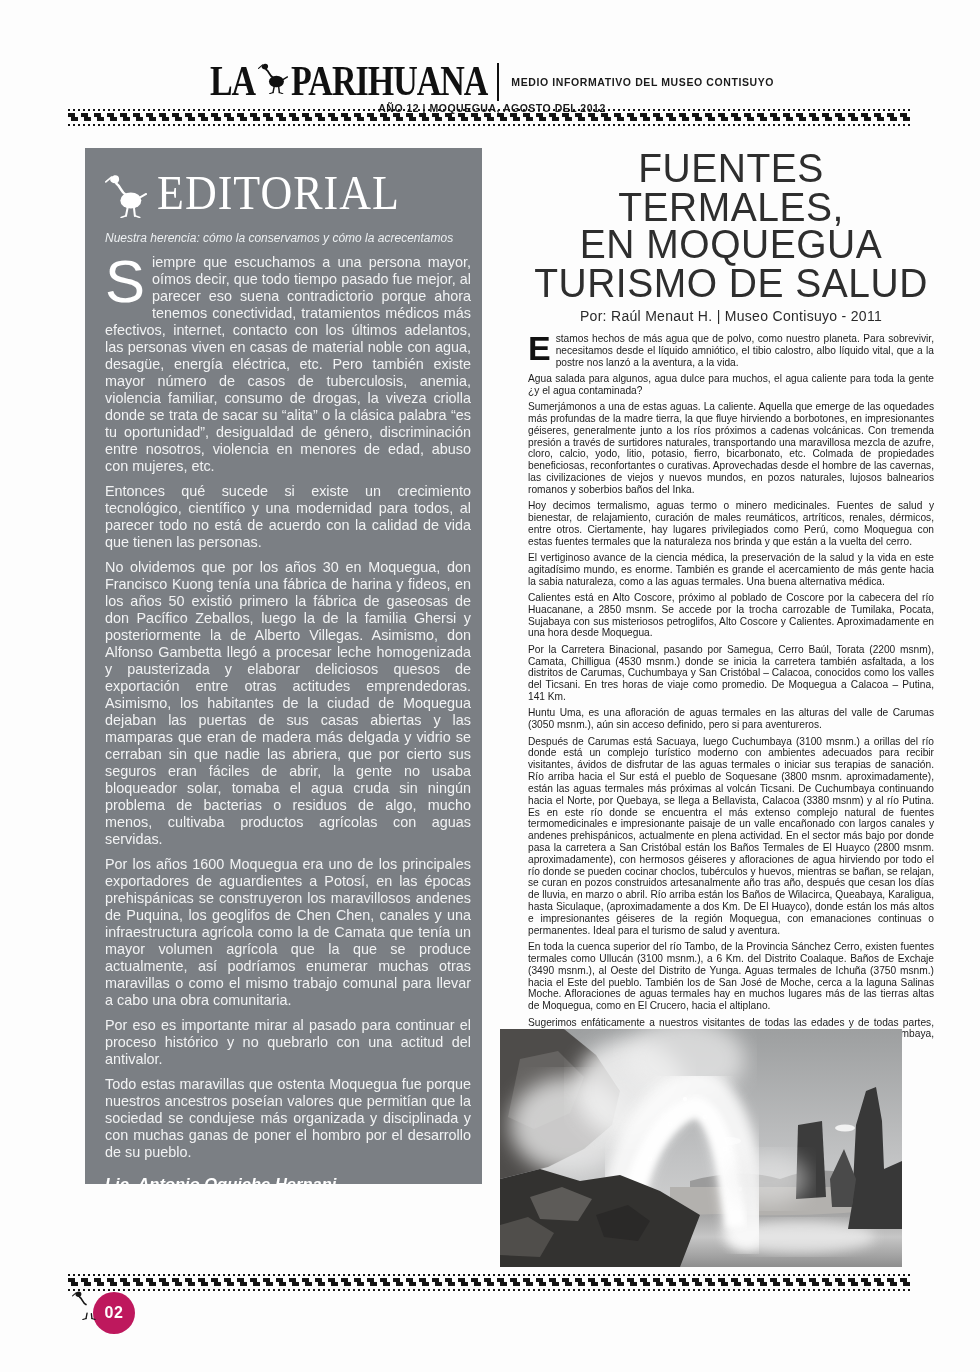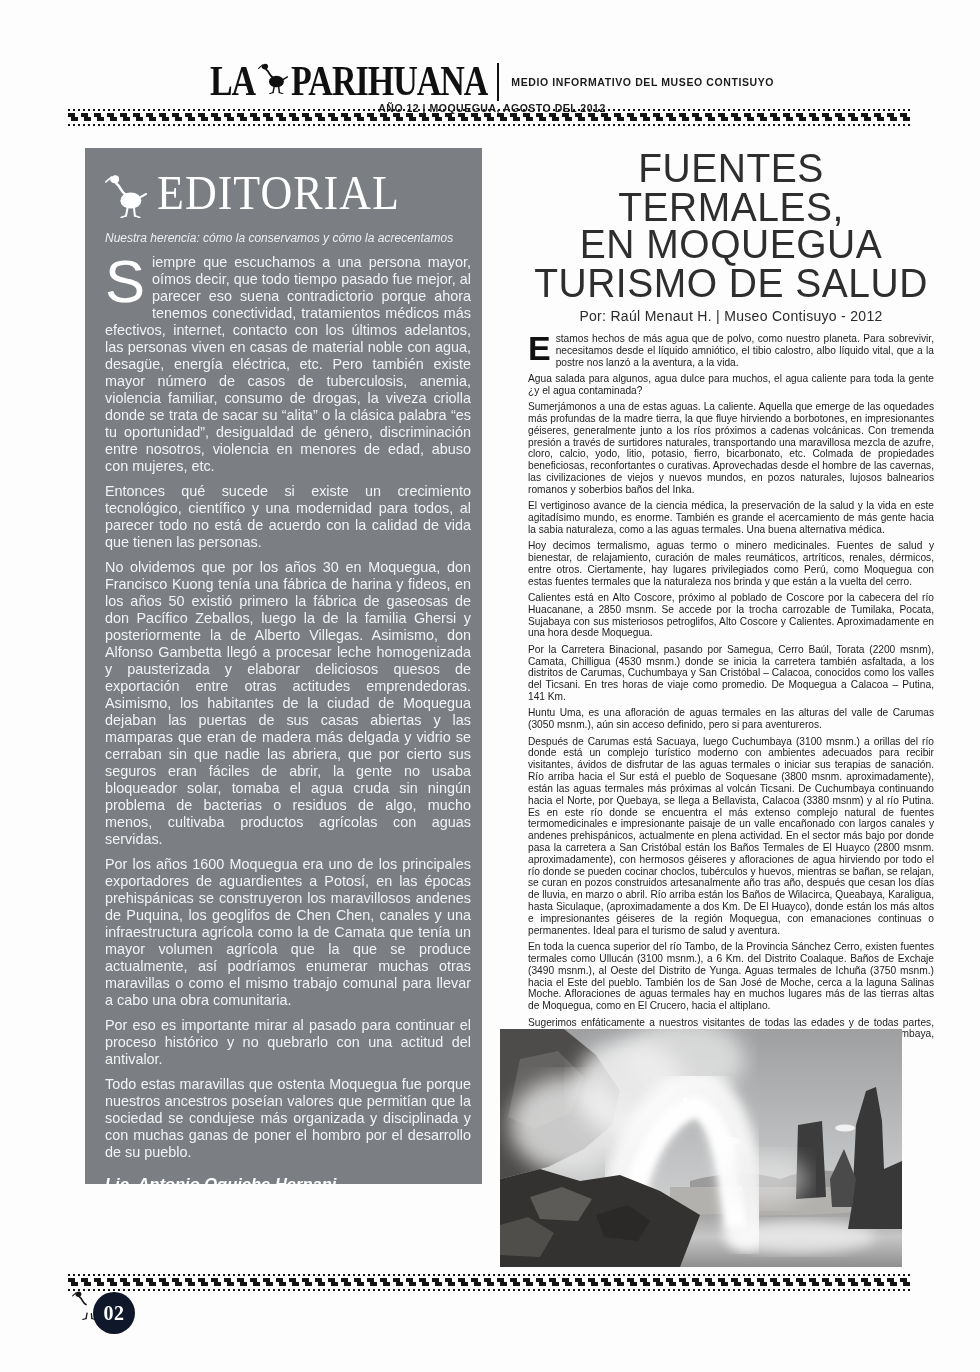--- a/index.html
+++ b/index.html
@@ -46,21 +46,21 @@
   .art-body p { font-size:10.2px; line-height:1.16; text-align:justify; color:#1c1c1c; margin-bottom:4.5px; }
   .dropcap-art { float:left; font-size:34px; line-height:0.8; font-weight:700; padding:2px 5px 0 0; color:#111111; }
 
   
   .photo { position:absolute; left:500px; top:1029px; width:402px; height:238px; overflow:hidden; background:#cccccc; }
   .photo svg { display:block; width:100%; height:100%; }
 
   
   .page-footer { position:absolute; left:72px; top:1292px; display:flex; align-items:flex-start; }
   .footer-bird { width:28px; height:31px; color:#161616; margin:-2px -7px 0 0; position:relative; z-index:2; }
-  .page-circle { width:42px; height:42px; border-radius:50%; background:#0f172a; color:#ffffff; display:grid; place-items:center; font-size:20px; font-weight:700; letter-spacing:0.5px; position:relative; z-index:1;font-family:Liberation Serif, serif; }
+  .page-circle { width:42px; height:42px; border-radius:50%; background:#be185d; color:#ffffff; display:grid; place-items:center; font-size:16px; font-weight:700; letter-spacing:0.5px; position:relative; z-index:1; }
 </style>
 </head>
 <body>
 
 <div class="page">
 
   <div class="header">
     <div class="masthead">
       <span class="mast-word">LA</span>
       <span class="mast-bird">
@@ -112,27 +112,27 @@
       <div>Director del Museo Contisuyo</div>
     </div>
   </section>
 
   <section class="article">
     <h2 class="art-title">
       <span>FUENTES TERMALES,</span>
       <span>EN MOQUEGUA</span>
       <span>TURISMO DE SALUD</span>
     </h2>
-    <div class="byline">Por: Raúl Menaut H.  |  Museo Contisuyo - 2012</div>
+    <div class="byline">Por: Raúl Menaut H.  |  Museo Contisuyo - 2011</div>
     <div class="art-body">
       <p><span class="dropcap-art">E</span><span>stamos hechos de más agua que de polvo, como nuestro planeta. Para sobrevivir, necesitamos desde el líquido amniótico, el tibio calostro, albo líquido vital, que a la postre nos lanzó a la aventura, a la vida.</span></p>
       <p>Agua salada para algunos, agua dulce para muchos, el agua caliente para toda la gente ¿y el agua contaminada?</p>
       <p>Sumerjámonos a una de estas aguas. La caliente. Aquella que emerge de las oquedades más profundas de la madre tierra, la que fluye hirviendo a borbotones, en impresionantes géiseres, generalmente junto a los ríos próximos a cadenas volcánicas. Con tremenda presión a través de surtidores naturales, transportando una maravillosa mezcla de azufre, cloro, calcio, yodo, litio, potasio, fierro, bicarbonato, etc. Colmada de propiedades beneficiosas, reconfortantes o curativas. Aprovechadas desde el hombre de las cavernas, las civilizaciones de viejos y nuevos mundos, en pozos naturales, lujosos balnearios romanos y soberbios baños del Inka.</p>
+      <p>Hoy decimos termalismo, aguas termo o minero medicinales. Fuentes de salud y bienestar, de relajamiento, curación de males reumáticos, artríticos, renales, dérmicos, entre otros. Ciertamente, hay lugares privilegiados como Perú, como Moquegua con estas fuentes termales que la naturaleza nos brinda y que están a la vuelta del cerro.</p>
       <p>El vertiginoso avance de la ciencia médica, la preservación de la salud y la vida en este agitadísimo mundo, es enorme. También es grande el acercamiento de más gente hacia la sabia naturaleza, como a las aguas termales. Una buena alternativa médica.</p>
-      <p>Hoy decimos termalismo, aguas termo o minero medicinales. Fuentes de salud y bienestar, de relajamiento, curación de males reumáticos, artríticos, renales, dérmicos, entre otros. Ciertamente, hay lugares privilegiados como Perú, como Moquegua con estas fuentes termales que la naturaleza nos brinda y que están a la vuelta del cerro.</p>
       <p>Calientes está en Alto Coscore, próximo al poblado de Coscore por la cabecera del río Huacanane, a 2850 msnm. Se accede por la trocha carrozable de Tumilaka, Pocata, Sujabaya con sus misteriosos petroglifos, Alto Coscore y Calientes. Aproximadamente en una hora desde Moquegua.</p>
       <p>Por la Carretera Binacional, pasando por Samegua, Cerro Baúl, Torata (2200 msnm), Camata, Chilligua (4530 msnm.) donde se inicia la carretera también asfaltada, a los distritos de Carumas, Cuchumbaya y San Cristóbal – Calacoa, conocidos como los valles del Ticsani. En tres horas de viaje como promedio. De Moquegua a Calacoa – Putina, 141 Km.</p>
       <p>Huntu Uma, es una afloración de aguas termales en las alturas del valle de Carumas (3050 msnm.), aún sin acceso definido, pero si para aventureros.</p>
       <p>Después de Carumas está Sacuaya, luego Cuchumbaya (3100 msnm.) a orillas del río donde está un complejo turístico moderno con ambientes adecuados para recibir visitantes, ávidos de disfrutar de las aguas termales o iniciar sus terapias de sanación. Río arriba hacia el Sur está el pueblo de Soquesane (3800 msnm. aproximadamente), están las aguas termales más próximas al volcán Ticsani. De Cuchumbaya continuando hacia el Norte, por Quebaya, se llega a Bellavista, Calacoa (3380 msnm) y al río Putina. Es en este río donde se encuentra el más extenso complejo natural de fuentes termomedicinales e impresionante paisaje de un valle encañonado con largos canales y andenes prehispánicos, actualmente en plena actividad. En el sector más bajo por donde pasa la carretera a San Cristóbal están los Baños Termales de El Huayco (2800 msnm. aproximadamente), con hermosos géiseres y afloraciones de agua hirviendo por todo el río donde se pueden cocinar choclos, tubérculos y huevos, mientras se bañan, se relajan, se curan en pozos construidos artesanalmente año tras año, después que cesan los días de lluvia, en marzo o abril. Río arriba están los Baños de Wilacirca, Queabaya, Karaligua, hasta Siculaque, (aproximadamente a dos Km. De El Huayco), donde están los más altos e impresionantes géiseres de la región Moquegua, con emanaciones continuas o permanentes. Ideal para el turismo de salud y aventura.</p>
       <p>En toda la cuenca superior del río Tambo, de la Provincia Sánchez Cerro, existen fuentes termales como Ullucán (3100 msnm.), a 6 Km. del Distrito Coalaque. Baños de Exchaje (3490 msnm.), al Oeste del Distrito de Yunga. Aguas termales de Ichuña (3750 msnm.) hacia el Este del pueblo. También los de San José de Moche, cerca a la laguna Salinas Moche. Afloraciones de aguas termales hay en muchos lugares más de las tierras altas de Moquegua, como en El Crucero, hacia el altiplano.</p>
       <p>Sugerimos enfáticamente a nuestros visitantes de todas las edades y de todas partes, experimentar y disfrutar de las bondades de estas aguas termales de Cuchumbaya, Calacoa, Ullucán y demás maravillas.</p>
     </div>
   </section>
 
   <figure class="photo">

